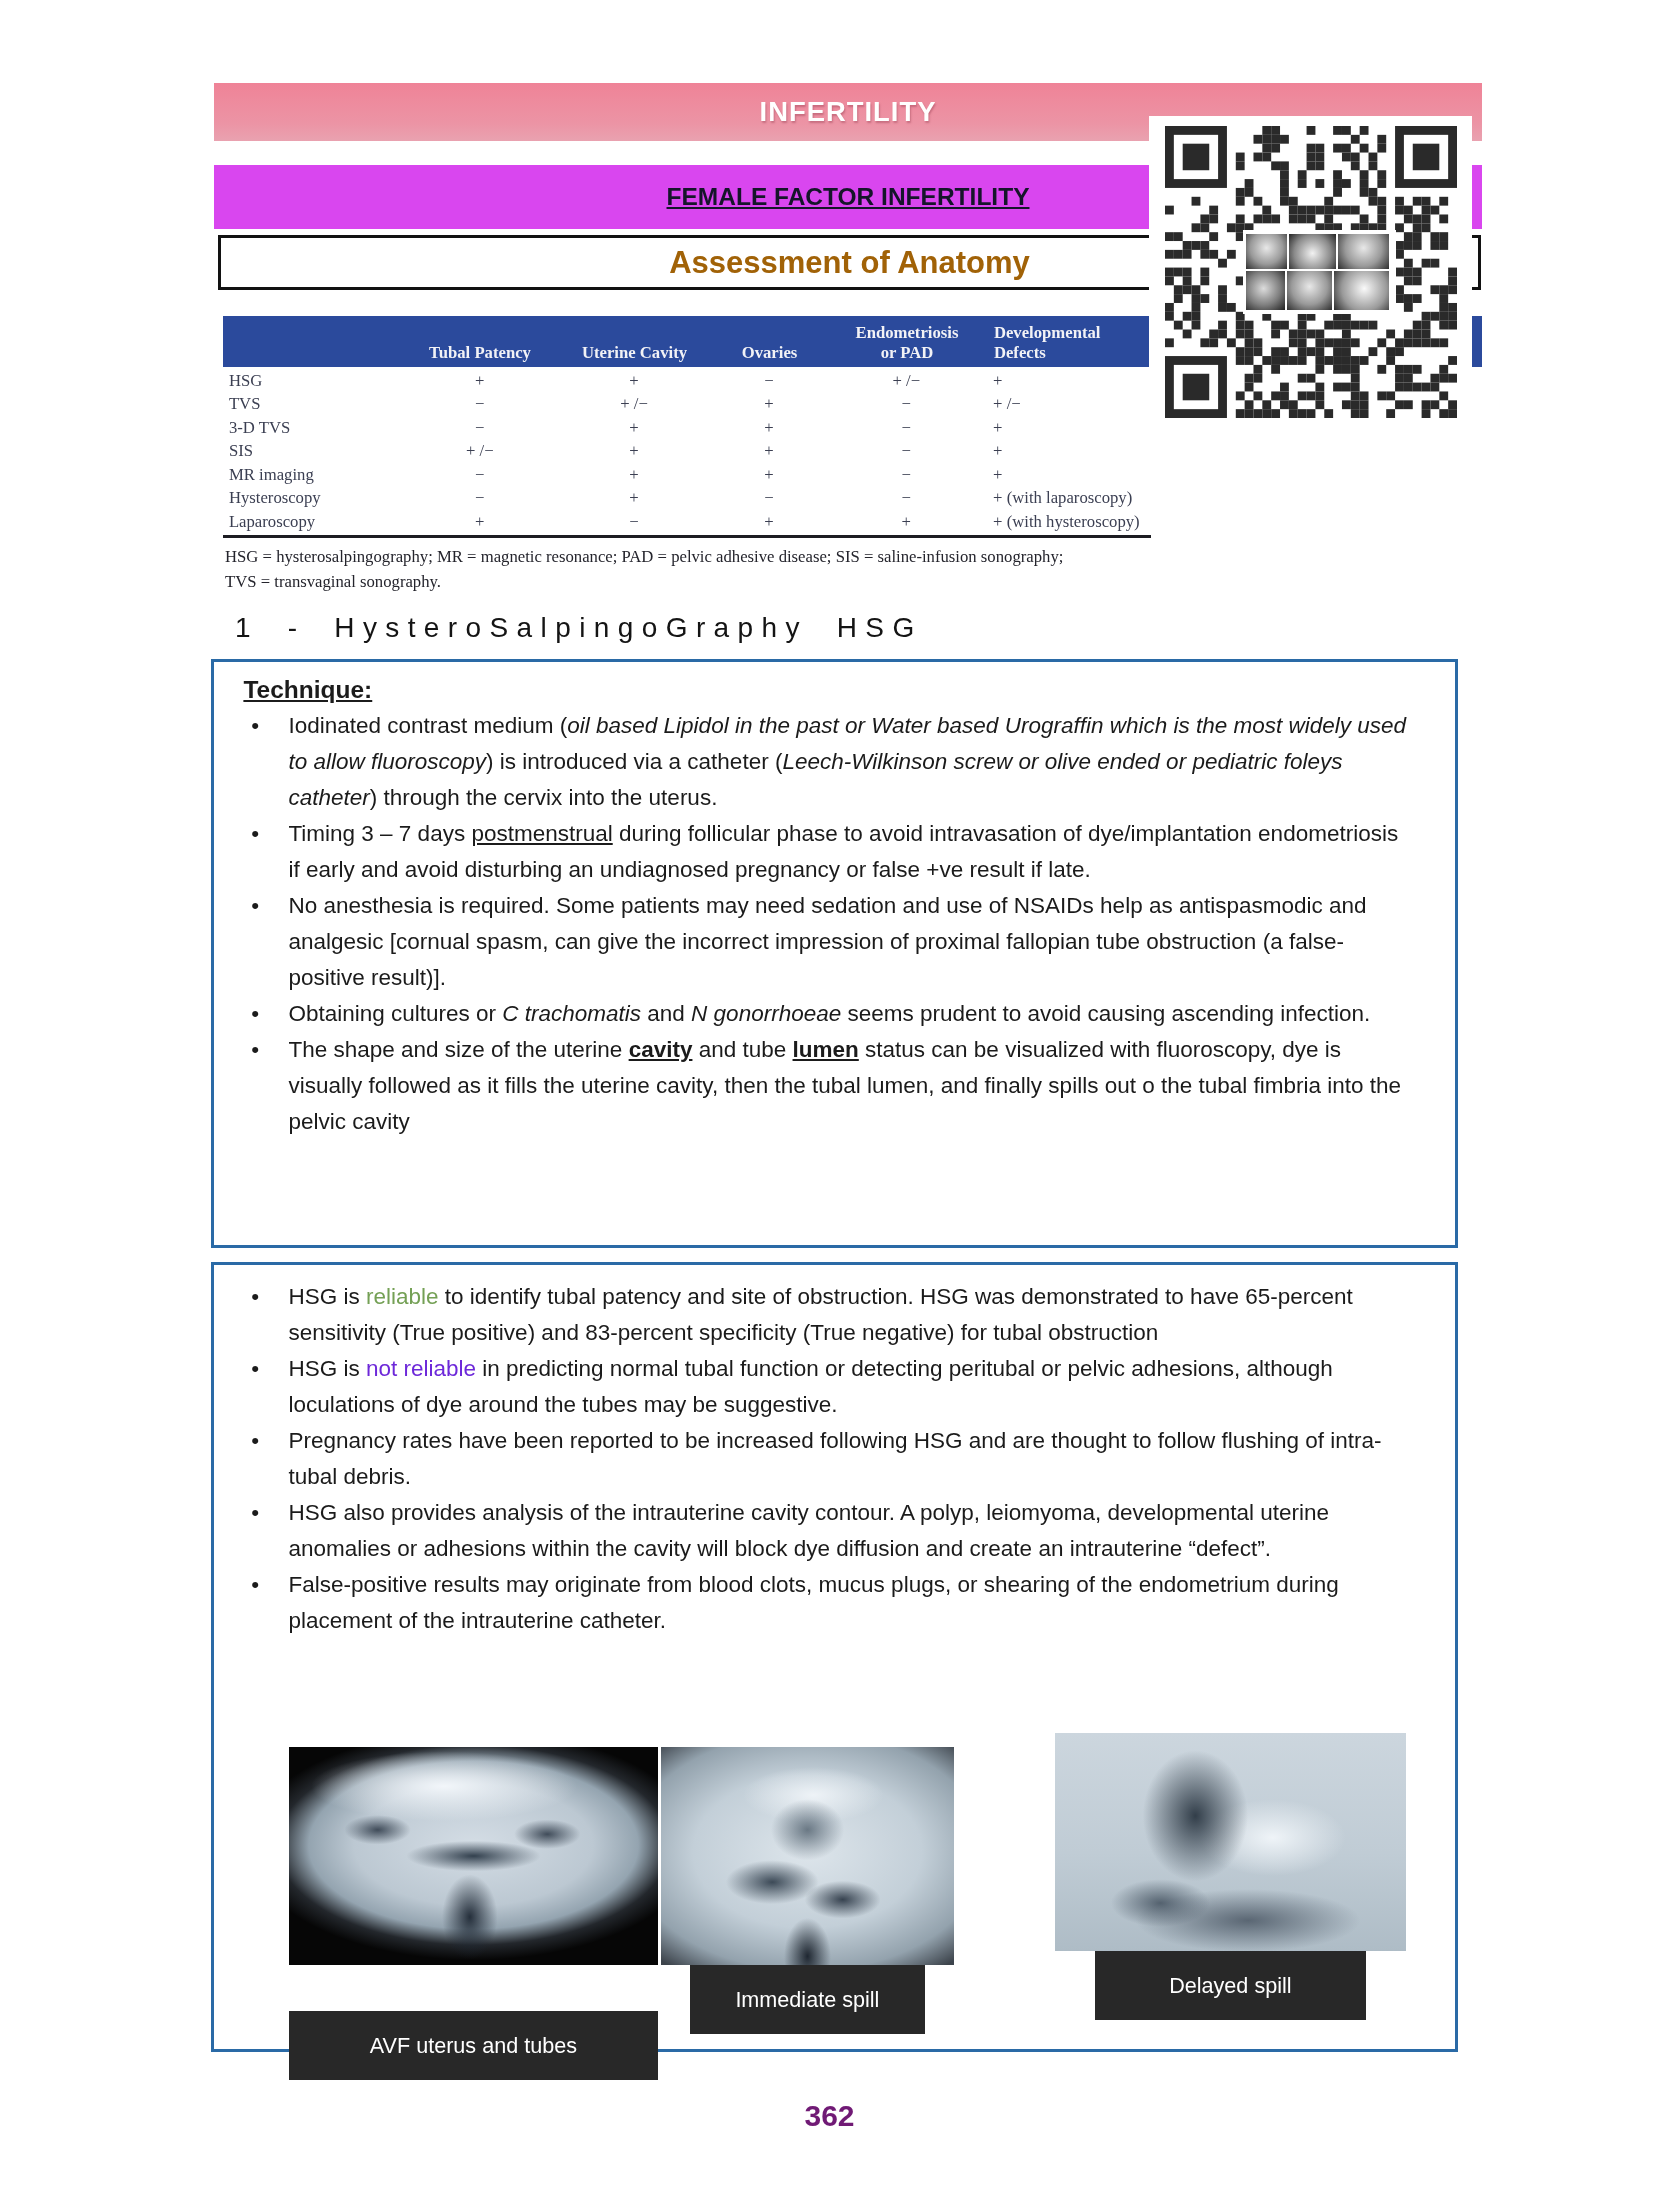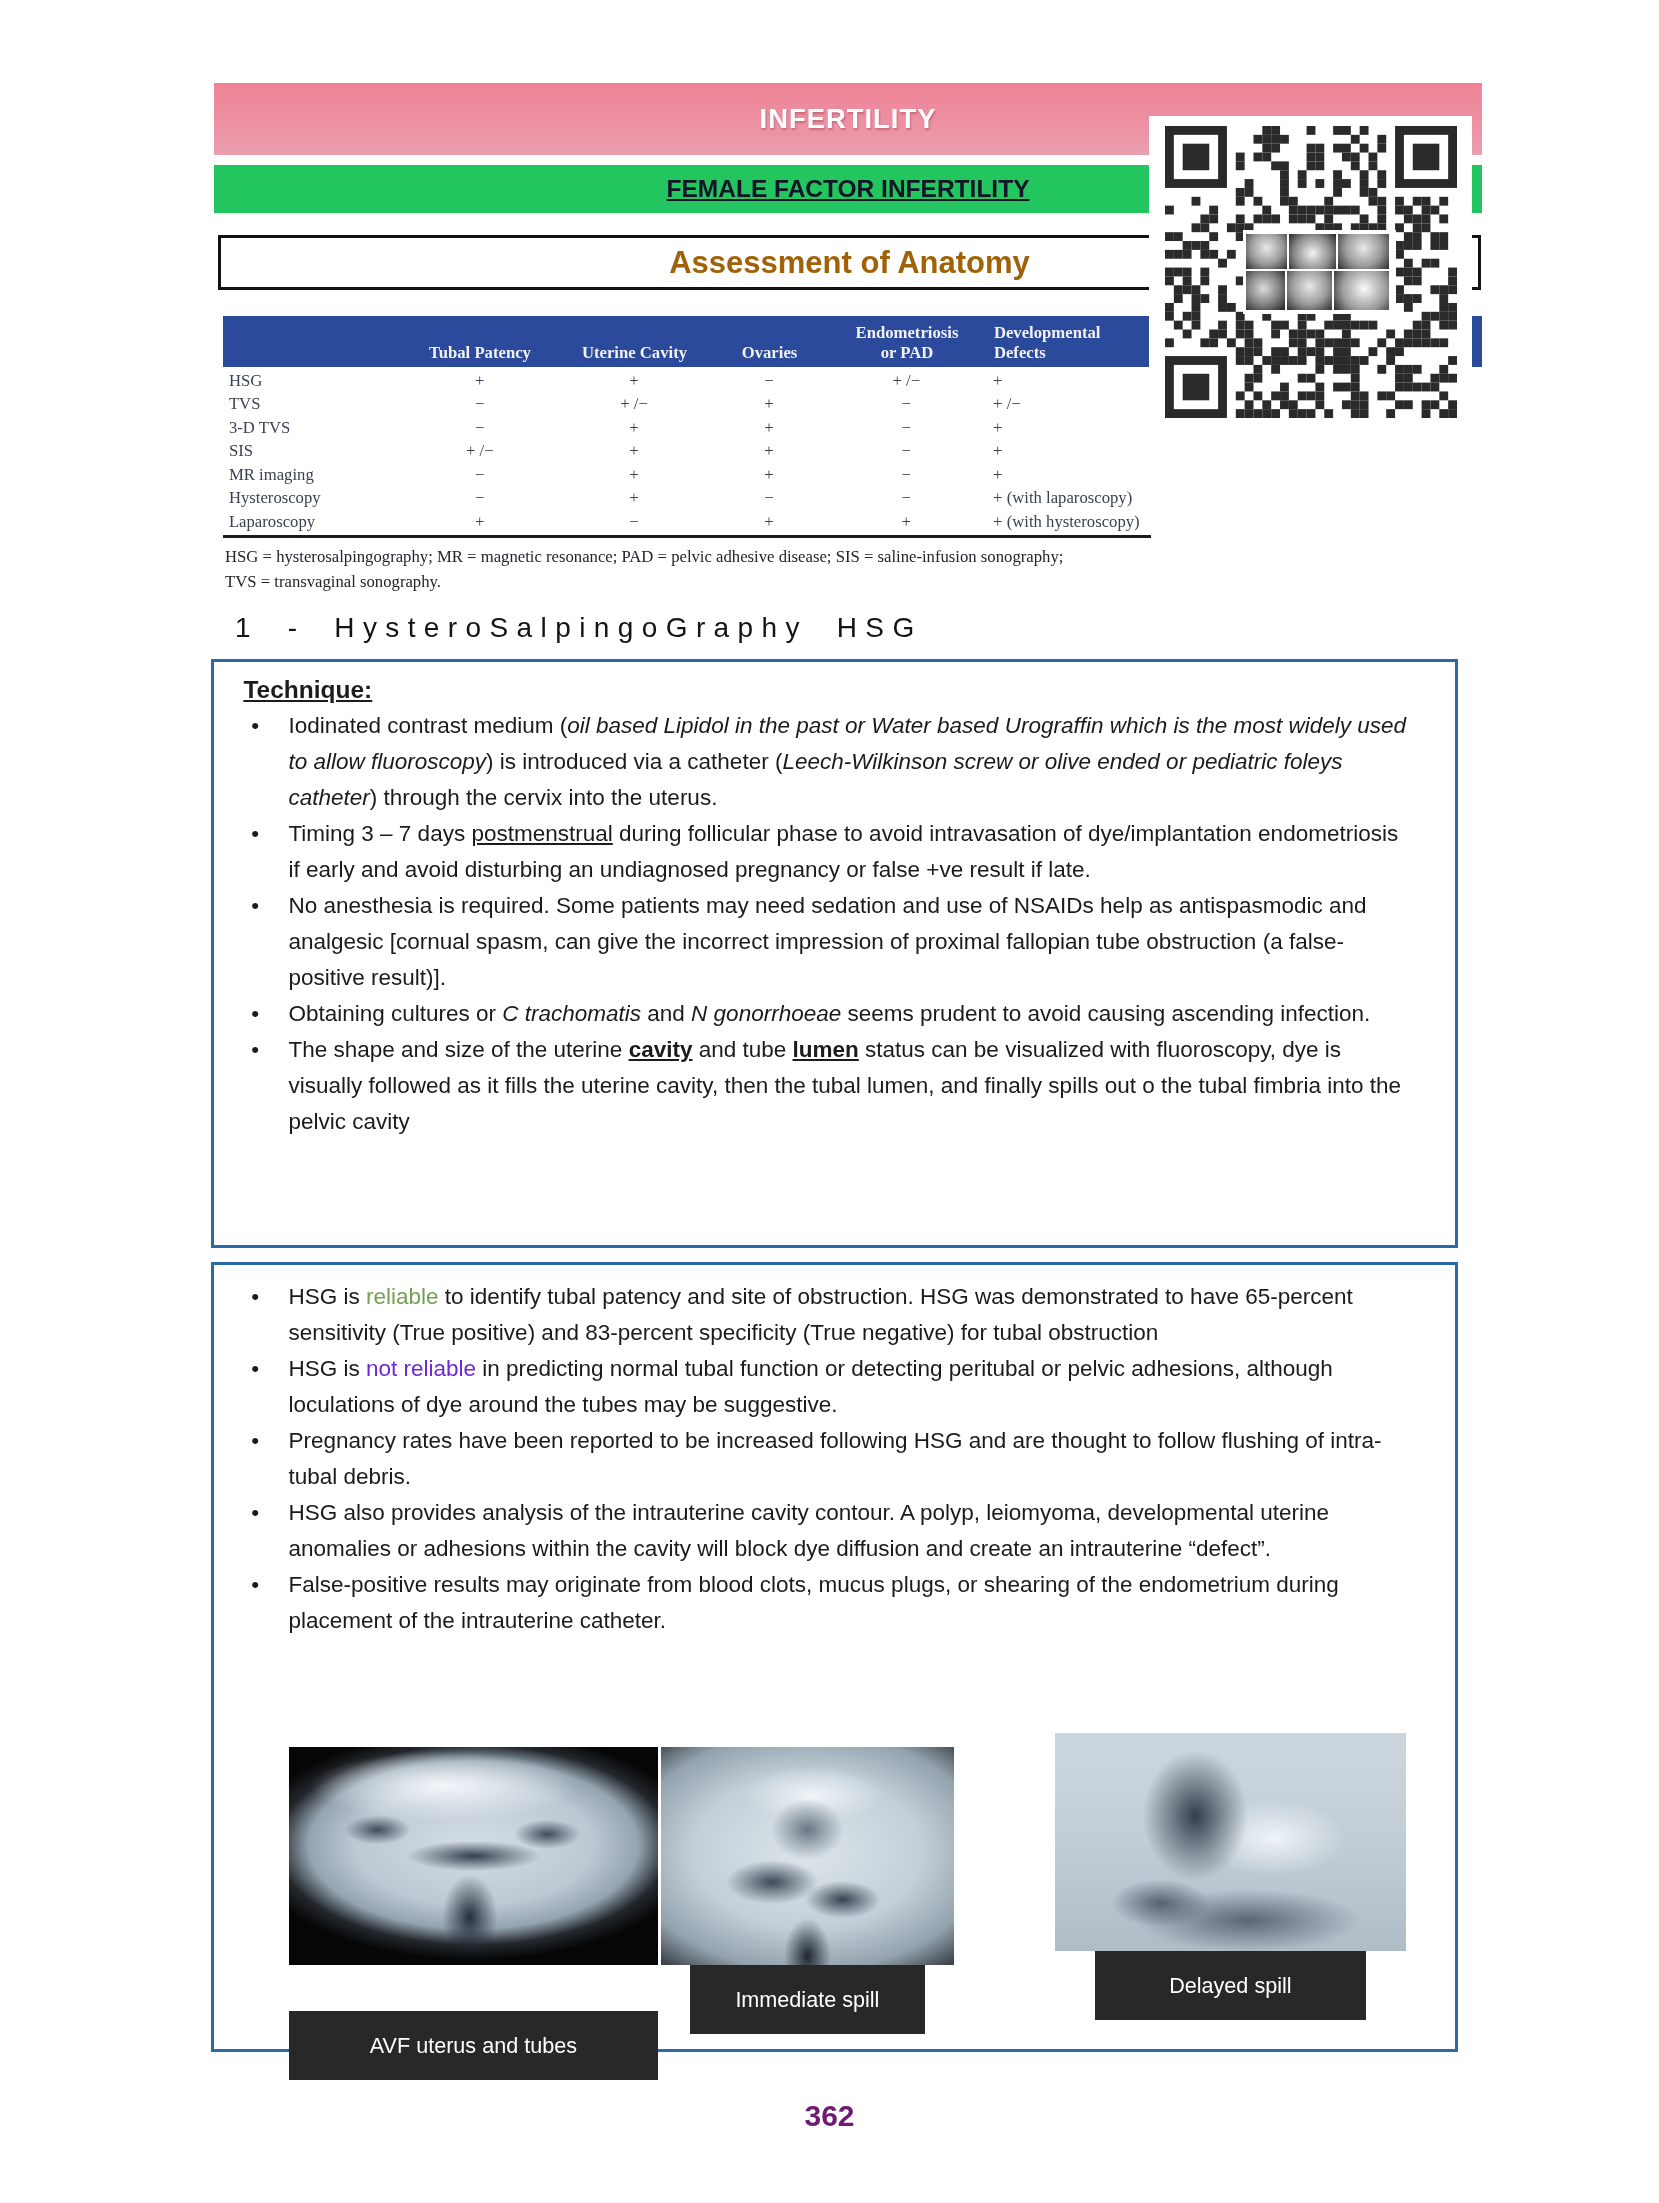--- a/index.html
+++ b/index.html
@@ -1,26 +1,26 @@
 <!DOCTYPE html>
 <html><head>
 <meta charset="utf-8">
 <style>
   html,body{margin:0;padding:0;background:#ffffff;}
   body{width:1659px;height:2203px;font-family:"Liberation Sans",sans-serif;color:#1c1c1c;position:relative;}
   .page{position:relative;width:1659px;height:2203px;background:#fff;overflow:hidden;}
 
   
-  .band-pink{position:absolute;left:214px;top:83px;width:1268px;height:72px;
+  .band-pink{position:absolute;left:214px;top:83px;width:1268px;height:58px;
     background:linear-gradient(180deg,#ef8397 0%,#ec94a5 70%,#e9a2b0 100%);
     display:flex;align-items:center;justify-content:center;}
   .band-pink span{color:#ffffff;font-weight:bold;font-size:27.4px;letter-spacing:1px;
     text-shadow:1px 2px 2px rgba(130,40,60,.35);}
-  .band-lightpink{position:absolute;left:214px;top:165px;width:1268px;height:48px;
-    background:#22c55e;display:flex;align-items:center;justify-content:center;}
+  .band-lightpink{position:absolute;left:214px;top:165px;width:1268px;height:64px;
+    background:#d946ef;display:flex;align-items:center;justify-content:center;}
   .band-lightpink span{color:#15152a;font-weight:bold;font-size:24.5px;text-decoration:underline;}
   .assessment-box{position:absolute;left:218px;top:235px;width:1257px;height:49px;
     background:#ffffff;border:3.9px solid #121212;display:flex;align-items:center;justify-content:center;}
   .assessment-box span{font-weight:bold;font-size:31px;color:#a16207;}
 
   
   .tbl-head{position:absolute;left:223px;top:316px;width:1259px;height:51px;background:#2b4a9c;
     display:flex;align-items:flex-end;font-family:"Liberation Serif",serif;color:#f2f2f6;
     font-weight:bold;font-size:16.7px;padding-bottom:4.9px;box-sizing:border-box;}
   .tbl-head .c{white-space:pre-line;line-height:19.6px;}

